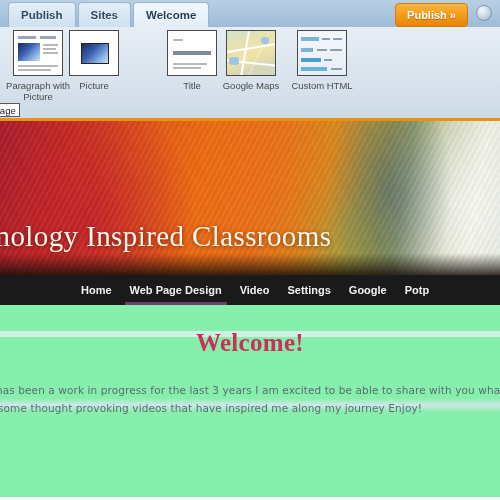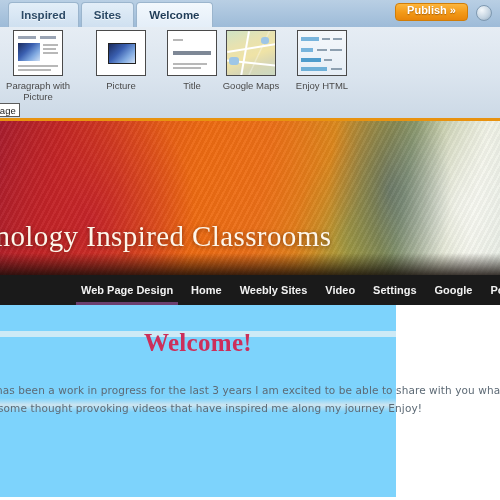--- a/index.html
+++ b/index.html
@@ -35,22 +35,22 @@
     text-shadow: 0 1px 0 rgba(255,255,255,.7);
     cursor: pointer; white-space: nowrap;
   }
   .tab.active {
     background: linear-gradient(#f2f8fd 0%, #e4eef8 100%);
     color: #1f3c57;
   }
 
   .publish-btn {
     position: absolute; right: 32px; top: 3px;
-    height: 18px; padding: 0 11px;
-    display: flex; align-items: flex-start; justify-content: center;
+    height: 24px; padding: 0 11px;
+    display: flex; align-items: center; justify-content: center;
     font-size: 11px; font-weight: bold; color: #ffffff;
     background: linear-gradient(#fcb63e 0%, #f39a18 52%, #e8860a 100%);
     border: 1px solid #d07d08; border-radius: 4px;
     text-shadow: 0 1px 1px rgba(120,60,0,.55);
     cursor: pointer; white-space: nowrap;
   }
   .help-icon {
     position: absolute; right: 8px; top: 5px;
     width: 16px; height: 16px; border-radius: 50%;
     background: radial-gradient(circle at 35% 30%, #f4f8fb 0%, #c2d2e0 60%, #8fa6ba 100%);
@@ -176,21 +176,21 @@
     position: relative;
     font-size: 11px; font-weight: bold; color: #f2f2f2;
     padding: 0 9px; line-height: 30px; white-space: nowrap;
     cursor: pointer;
   }
   .navitem.active::after {
     content: ""; position: absolute; left: 4px; right: 4px; bottom: 0;
     height: 3px; background: #6b3f6e;
   }
 
-  .page-body { position: relative; width: 396px; height: 192px; background: #7dd3fc; }
+  .page-body { position: relative; width: 500px; height: 192px; background: #86efac; }
   .faint-band {
     position: absolute; left: 0; right: 0; top: 93px; height: 14px;
     background: linear-gradient(rgba(222,236,242,0), rgba(214,231,239,.9), rgba(222,236,242,0));
   }
   .faint-band2 {
     position: absolute; left: 0; right: 0; top: 26px; height: 6px;
     background: rgba(226,240,244,.8);
   }
 
   .welcome {
@@ -214,21 +214,21 @@
 </head>
 <body>
 
 <div id="app">
 
   <div class="editor-chrome">
 
     <div class="tabstrip">
       <div class="tabs">
         <div class="tab">
-          <span>Inspired</span>
+          <span>Publish</span>
         </div>
         <div class="tab">
           <span>Sites</span>
         </div>
         <div class="tab active">
           <span>Welcome</span>
         </div>
       </div>
 
       <div class="publish-btn">
@@ -253,21 +253,21 @@
             <div class="t-line" style="left:29px; top:21px; width:15px;"></div>
             <div class="t-line" style="left:4px; top:34px; width:40px;"></div>
             <div class="t-line" style="left:4px; top:38px; width:33px;"></div>
           </div>
           <div class="pal-label">Paragraph with Picture</div>
           <div class="drag-tooltip">
             <span>to page</span>
           </div>
         </div>
 
-        <div class="pal-item" style="left:85px">
+        <div class="pal-item" style="left:58px">
           <div class="pal-thumb">
             <div class="t-grad" style="left:11px; top:12px; width:28px; height:21px; border:1px solid #222;"></div>
           </div>
           <div class="pal-label">Picture</div>
         </div>
 
         <div class="pal-item" style="left:156px">
           <div class="pal-thumb">
             <div class="t-line" style="left:5px; top:8px; width:10px;"></div>
             <div class="t-head" style="left:5px; top:20px; width:38px; height:4px; background:#7e8896;"></div>
@@ -296,49 +296,46 @@
             <div class="html-txt" style="left:24px; top:7px; width:8px;"></div>
             <div class="html-txt" style="left:35px; top:7px; width:9px;"></div>
             <div class="html-band" style="left:3px; top:17px; width:12px;"></div>
             <div class="html-txt" style="left:19px; top:18px; width:10px;"></div>
             <div class="html-txt" style="left:32px; top:18px; width:12px;"></div>
             <div class="html-band" style="left:3px; top:27px; width:20px; background:#4f9ccc;"></div>
             <div class="html-txt" style="left:26px; top:28px; width:8px;"></div>
             <div class="html-band" style="left:3px; top:36px; width:26px; background:#6fb0d8;"></div>
             <div class="html-txt" style="left:33px; top:37px; width:11px;"></div>
           </div>
-          <div class="pal-label">Enjoy HTML</div>
+          <div class="pal-label">Custom HTML</div>
         </div>
 
       </div>
     </div>
   </div>
 
   <div class="site">
 
     <div class="banner">
       <div class="banner-art">
         <div class="art-a"></div>
         <div class="art-b"></div>
         <div class="art-c"></div>
         <div class="art-shadow"></div>
       </div>
       <div class="banner-title">Technology Inspired Classrooms</div>
     </div>
 
     <div class="navbar">
       <div class="navlist">
+        <div class="navitem">
+          <span>Home</span>
+        </div>
         <div class="navitem active">
           <span>Web Page Design</span>
-        </div>
-        <div class="navitem">
-          <span>Home</span>
-        </div>
-        <div class="navitem">
-          <span>Weebly Sites</span>
         </div>
         <div class="navitem">
           <span>Video</span>
         </div>
         <div class="navitem">
           <span>Settings</span>
         </div>
         <div class="navitem">
           <span>Google</span>
         </div>

